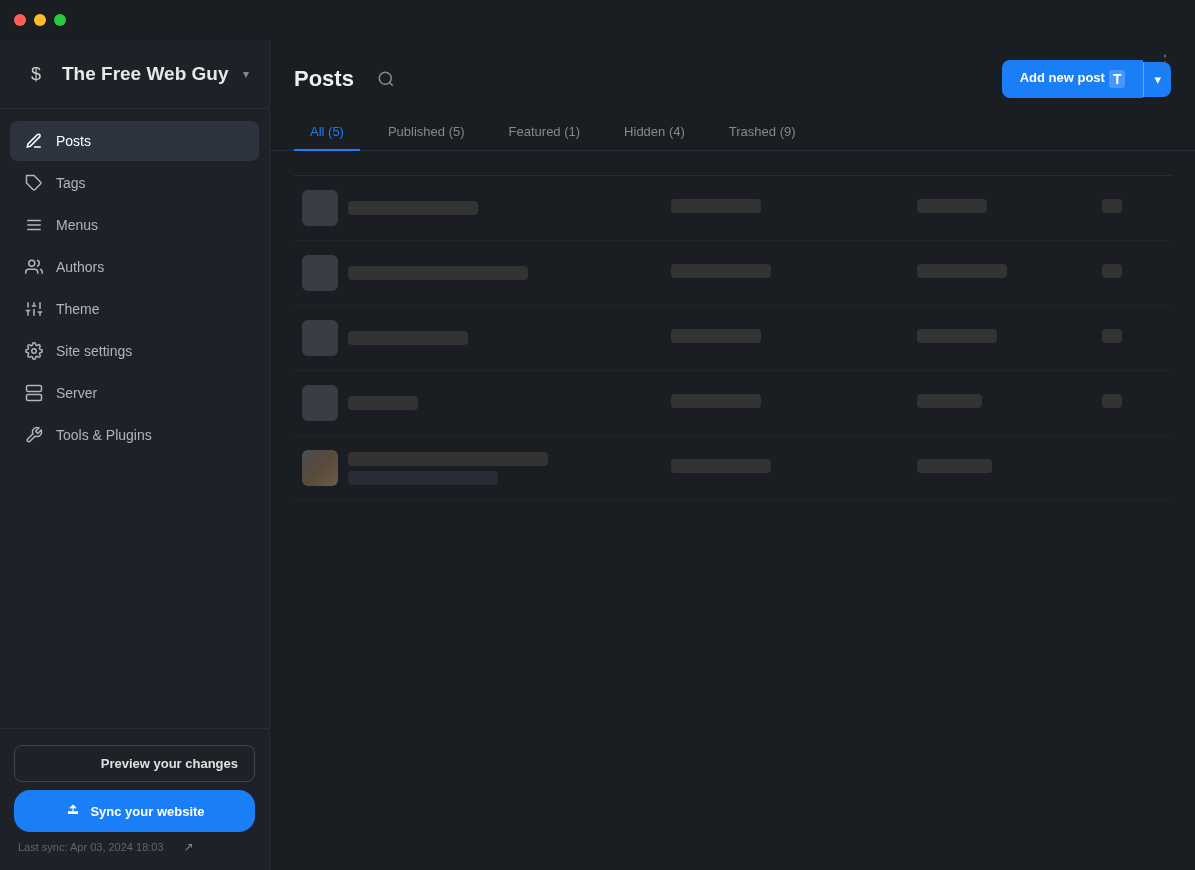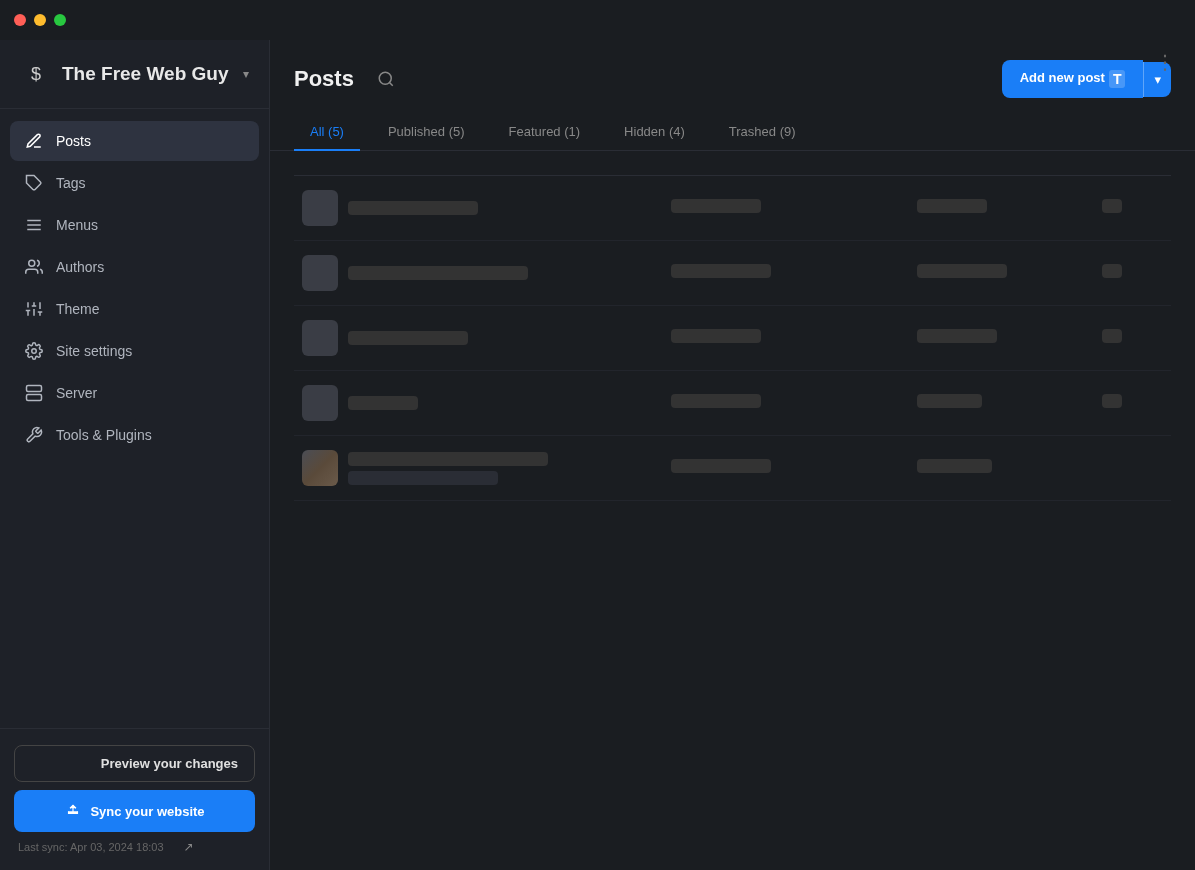--- a/index.html
+++ b/index.html
@@ -115,21 +115,21 @@
       font-weight: 600;
       cursor: pointer;
       margin-bottom: 8px;
       text-align: right;
     }
     .sync-btn {
       width: 100%;
       padding: 10px 16px;
       background: #1a7ef7;
       border: none;
-      border-radius: 8px;
+      border-radius: 16px;
       color: #fff;
       font-size: 13px;
       font-weight: 600;
       cursor: pointer;
       display: flex;
       align-items: center;
       justify-content: center;
       gap: 8px;
       margin-bottom: 8px;
     }

